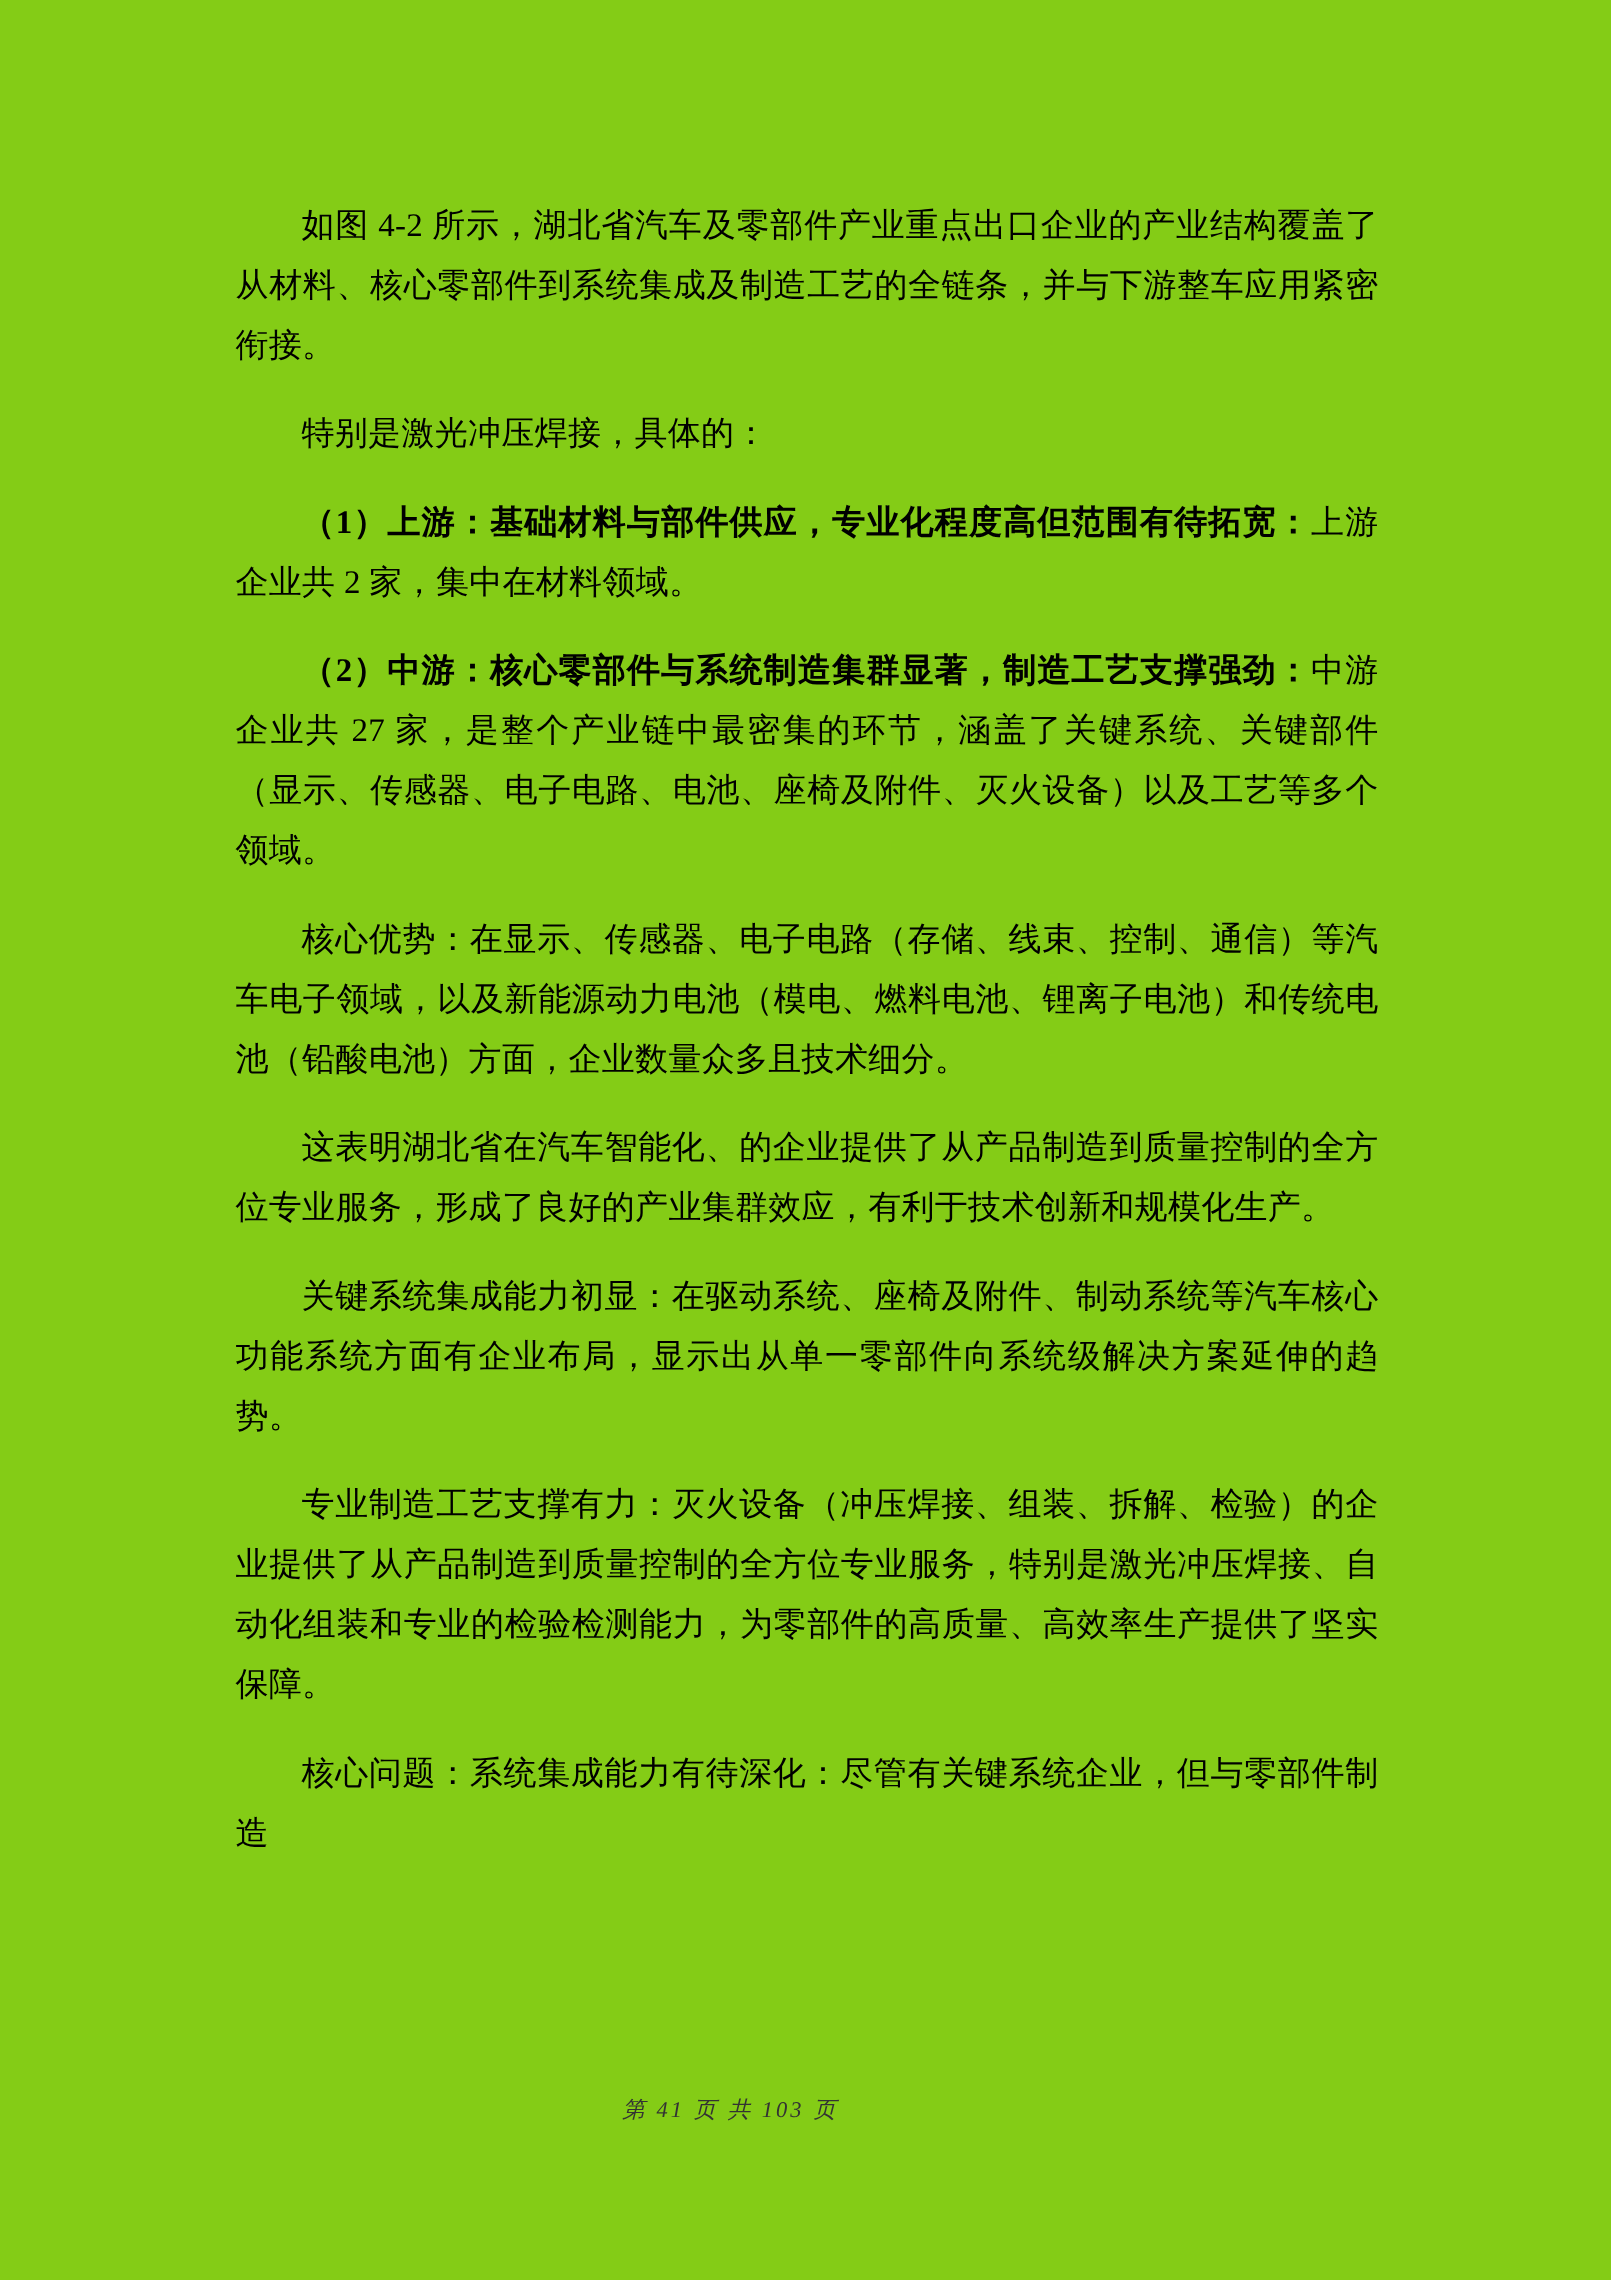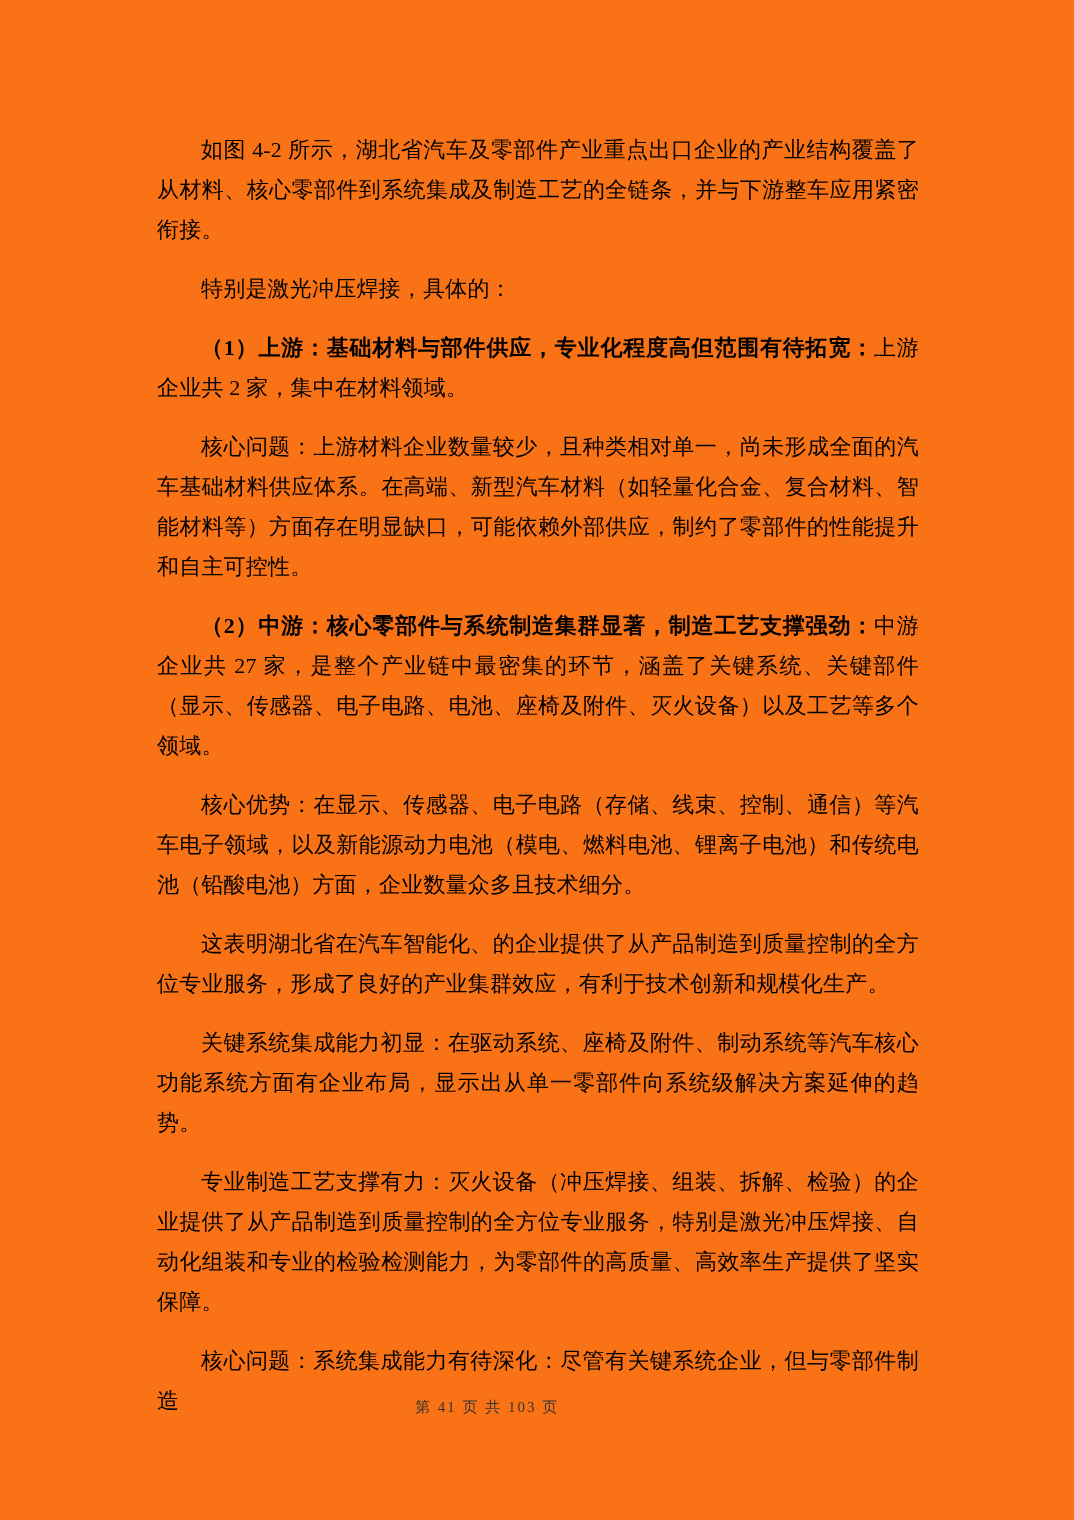--- a/index.html
+++ b/index.html
@@ -4,21 +4,21 @@
 <style>
   html, body {
     margin: 0;
     padding: 0;
     background: #ffffff;
   }
   .page {
     position: relative;
     width: 1074px;
     height: 1520px;
-    background: #f97316;
+    background: #84cc16;
     overflow: hidden;
     font-family: "Liberation Serif", "DejaVu Serif", serif;
     color: #000000;
   }
   .content {
     position: absolute;
     left: 157px;
     top: 130px;
     width: 762px;
   }
@@ -38,36 +38,36 @@
   .footer {
     position: absolute;
     left: 0;
     top: 1396px;
     width: 974px;
     text-align: center;
     font-size: 15px;
     line-height: 22px;
     color: #333333;
     letter-spacing: 2px;
+    font-style: italic;
   }
 </style>
 </head>
 <body>
 
 <div class="page">
   <div class="content">
 
     <p class="para"><span>如图 4-2 所示，湖北省汽车及零部件产业重点出口企业的产业结构覆盖了从材料、核心零部件到系统集成及制造工艺的全链条，并与下游整车应用紧密衔接。</span></p>
 
     <p class="para"><span>特别是激光冲压焊接，具体的：</span></p>
 
     <p class="para"><span class="lead-bold">（1）上游：基础材料与部件供应，专业化程度高但范围有待拓宽：</span><span>上游企业共 2 家，集中在材料领域。</span></p>
 
 
-    <p class="para"><span>核心问题：上游材料企业数量较少，且种类相对单一，尚未形成全面的汽车基础材料供应体系。在高端、新型汽车材料（如轻量化合金、复合材料、智能材料等）方面存在明显缺口，可能依赖外部供应，制约了零部件的性能提升和自主可控性。</span></p>
 
     <p class="para"><span class="lead-bold">（2）中游：核心零部件与系统制造集群显著，制造工艺支撑强劲：</span><span>中游企业共 27 家，是整个产业链中最密集的环节，涵盖了关键系统、关键部件（显示、传感器、电子电路、电池、座椅及附件、灭火设备）以及工艺等多个领域。</span></p>
 
     <p class="para"><span>核心优势：在显示、传感器、电子电路（存储、线束、控制、通信）等汽车电子领域，以及新能源动力电池（模电、燃料电池、锂离子电池）和传统电池（铅酸电池）方面，企业数量众多且技术细分。</span></p>
 
     <p class="para"><span>这表明湖北省在汽车智能化、的企业提供了从产品制造到质量控制的全方位专业服务，形成了良好的产业集群效应，有利于技术创新和规模化生产。</span></p>
 
     <p class="para"><span>关键系统集成能力初显：在驱动系统、座椅及附件、制动系统等汽车核心功能系统方面有企业布局，显示出从单一零部件向系统级解决方案延伸的趋势。</span></p>
 
     <p class="para"><span>专业制造工艺支撑有力：灭火设备（冲压焊接、组装、拆解、检验）的企业提供了从产品制造到质量控制的全方位专业服务，特别是激光冲压焊接、自动化组装和专业的检验检测能力，为零部件的高质量、高效率生产提供了坚实保障。</span></p>

